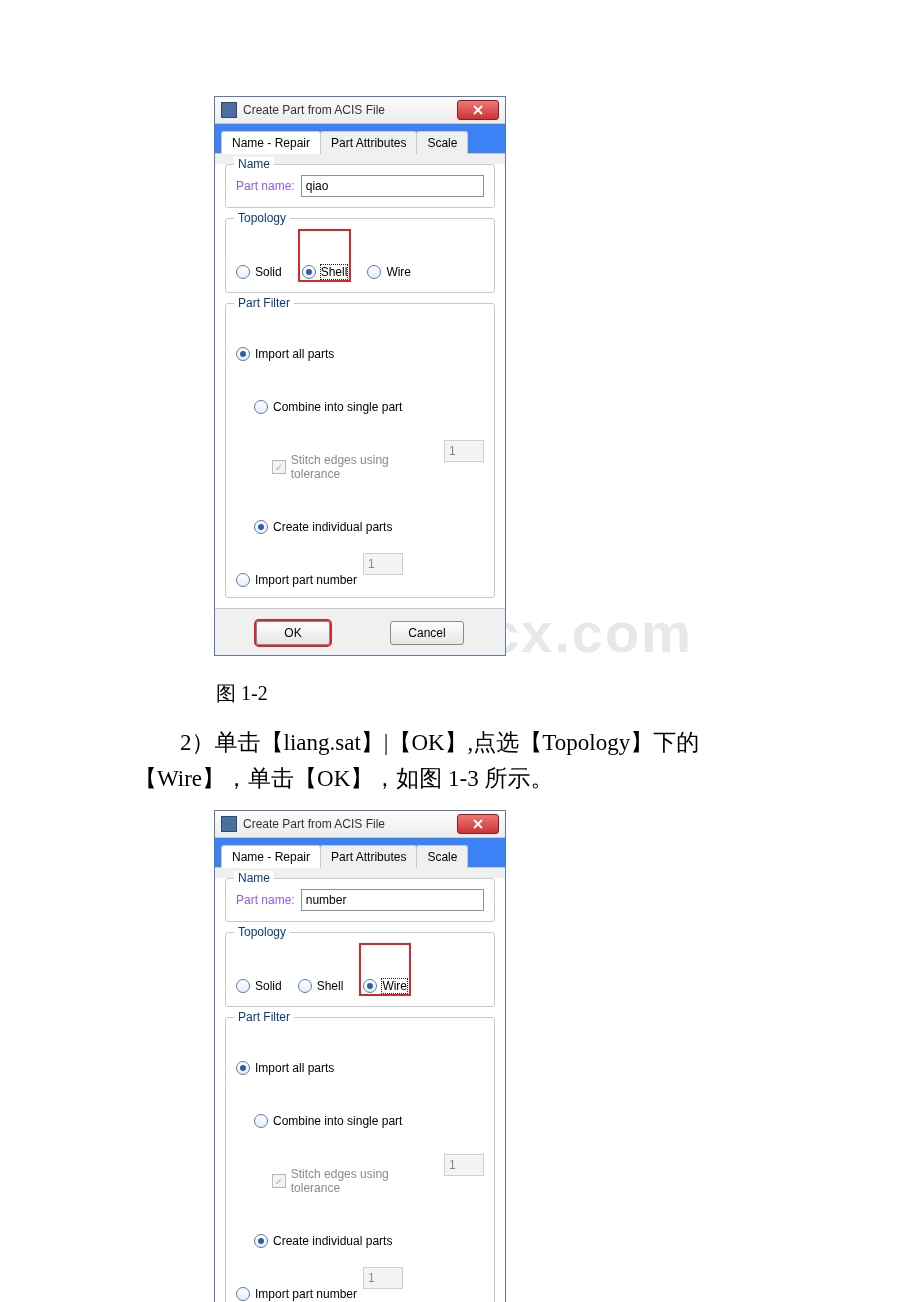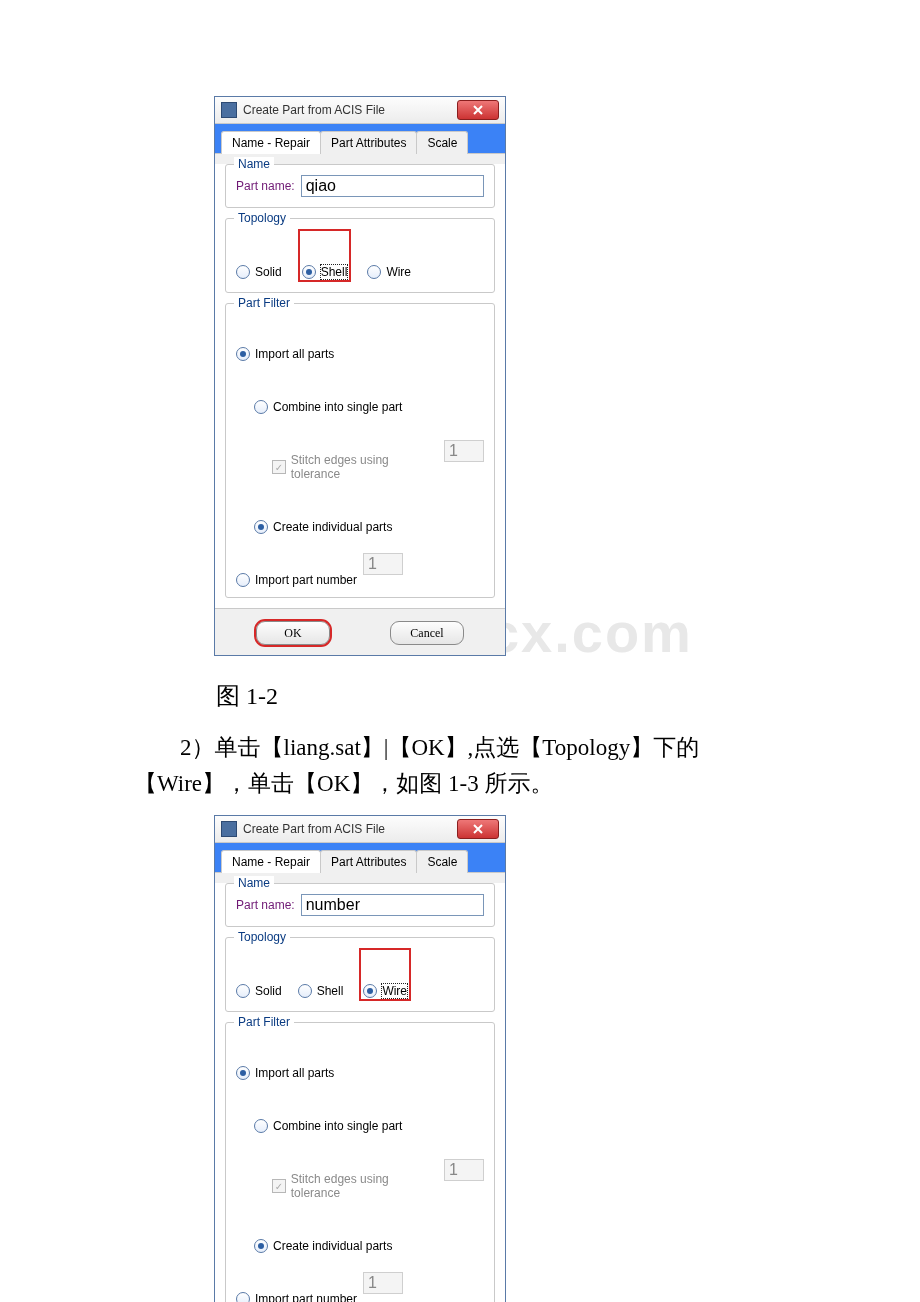--- a/index.html
+++ b/index.html
@@ -14,37 +14,37 @@
   .titlebar .closebtn{width:40px;height:18px;border:1px solid #8a1e1e;border-radius:3px;background:linear-gradient(#e77,#c33);display:flex;align-items:center;justify-content:center;}
   .titlebar .closebtn svg{width:10px;height:10px;}
   .tabs{display:flex;padding:6px 6px 0 6px;background:#3b82f6;border-bottom:1px solid #c9c9c9;}
   .tab{padding:4px 10px;border:1px solid #c9c9c9;border-bottom:none;background:#f0f0f0;margin-right:-1px;border-radius:3px 3px 0 0;position:relative;top:1px;}
   .tab.active{background:#fff;z-index:2;}
   .body{background:#fff;padding:0 10px 10px 10px;}
   .group{border:1px solid #c9c9c9;border-radius:3px;margin-top:10px;padding:8px 10px 10px 10px;position:relative;}
   .group-title{position:absolute;top:-8px;left:8px;background:#fff;padding:0 4px;color:#0a3b82;font-size:12px;}
   .row{display:flex;align-items:center;gap:6px;margin-top:6px;}
   .row.first{margin-top:2px;}
-  .label{color:#701a75;text-align:right;}
-  .textfield{flex:1;height:20px;border:1px solid #7a96b8;background:#fff;padding:0 4px;display:flex;align-items:center;font-size:16px;}
+  .label{color:#8b5cf6;text-align:right;}
+  .textfield{flex:1;height:20px;border:1px solid #7a96b8;background:#fff;padding:0 4px;display:flex;align-items:center;font-size:12px;}
   .textfield.sm{width:30px;flex:none;}
   .textfield.disabled{background:#f4f4f4;color:#888;border-color:#cfcfcf;}
   .radio{width:12px;height:12px;border:1px solid #5a7aa7;border-radius:50%;background:linear-gradient(#fff,#e6eefb);display:inline-flex;align-items:center;justify-content:center;margin-right:3px;flex:none;}
   .radio .dot{width:6px;height:6px;border-radius:50%;background:#2d5fa3;display:none;}
   .radio.checked .dot{display:block;}
   .checkbox{width:12px;height:12px;border:1px solid #b7b7b7;background:#f4f4f4;display:inline-flex;align-items:center;justify-content:center;margin-right:3px;color:#777;font-size:10px;}
   .checkbox.disabled{color:#aaa;}
   .opt{display:flex;align-items:center;gap:2px;margin-top:33px;}
   .indent1{margin-left:18px;}
   .indent2{margin-left:36px;}
   .hl-red{border:2px solid #d62828;padding:1px 2px;}
   .btnbar{display:flex;justify-content:center;gap:60px;padding:12px 0 10px 0;background:#f0f0f0;border-top:1px solid #c9c9c9;}
-  .btn{min-width:72px;height:22px;border:1px solid #8a8a8a;border-radius:9px;background:linear-gradient(#fdfdfd,#e6e6e6);display:flex;align-items:center;justify-content:center;font-size:12px;font-family:Liberation Serif, serif;}
+  .btn{min-width:72px;height:22px;border:1px solid #8a8a8a;border-radius:3px;background:linear-gradient(#fdfdfd,#e6e6e6);display:flex;align-items:center;justify-content:center;font-size:12px;}
   .btn.hl{outline:2px solid #d62828;outline-offset:0;}
-  .caption{font-family:"Times New Roman","SimSun",serif;font-size:24px;margin:18px 0 18px 82px;}
+  .caption{font-family:"Times New Roman","SimSun",serif;font-size:20px;margin:18px 0 18px 82px;}
   .para{font-family:"Times New Roman","SimSun",serif;font-size:23px;line-height:1.55;text-indent:2em;margin:8px 0 14px 0;}
   .disabled-text{color:#8a8a8a;}
 </style>
 </head>
 <body>
 
 <div class="page">
   <div class="watermark">www.bdocx.com</div>
   <div class="content">
 

